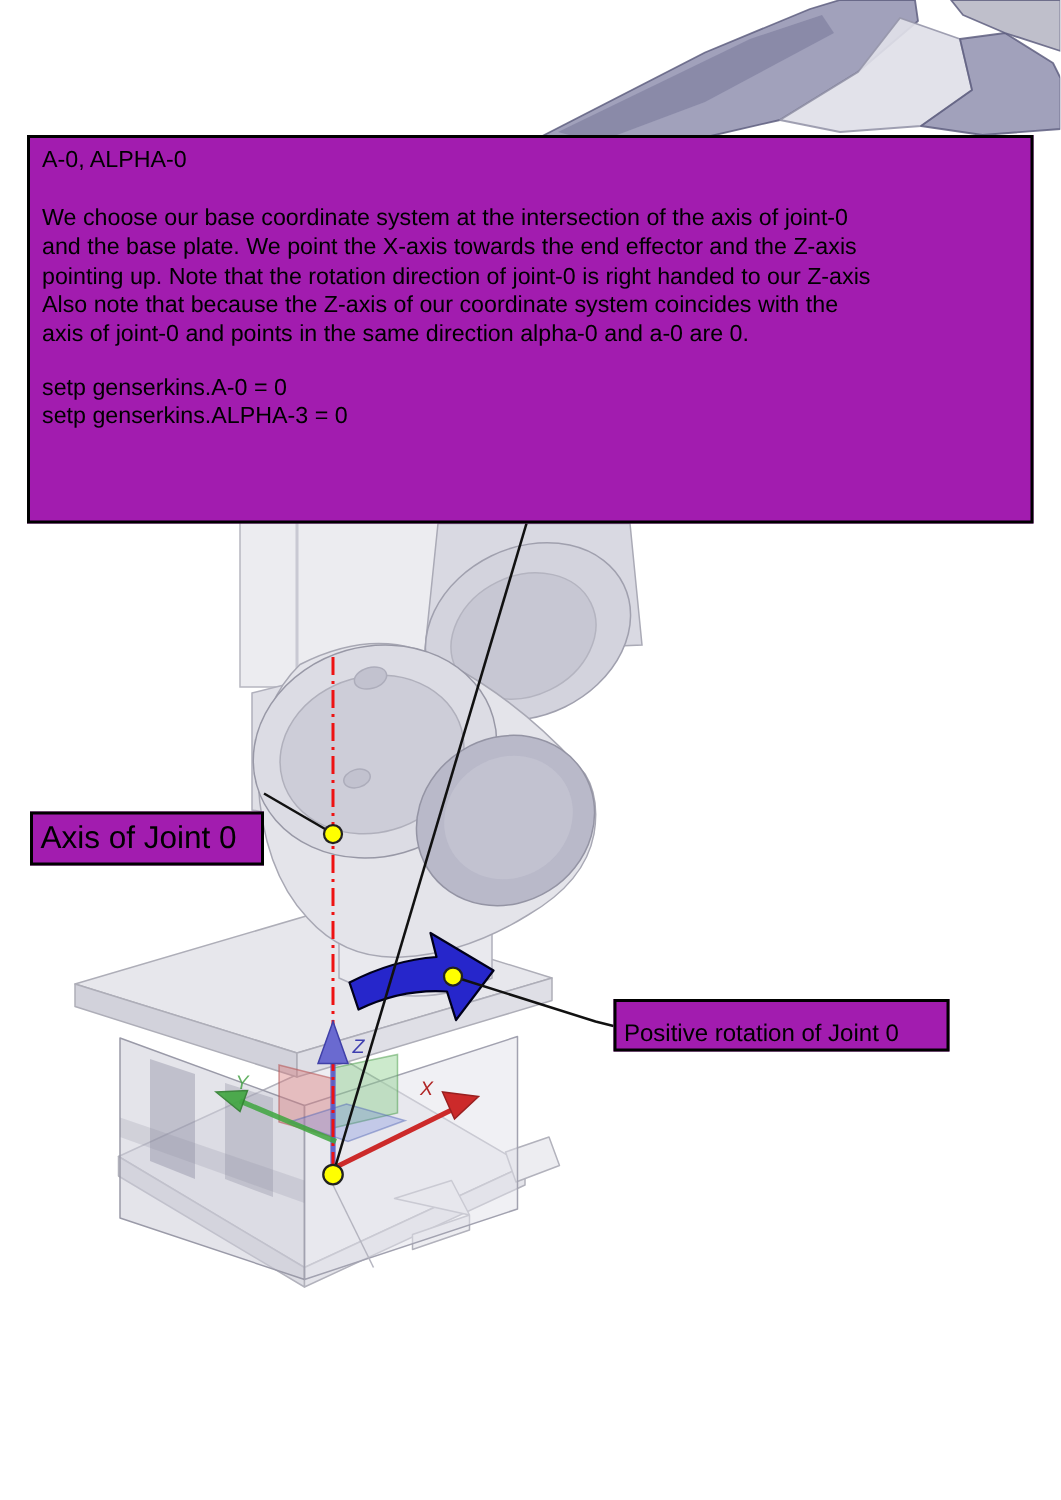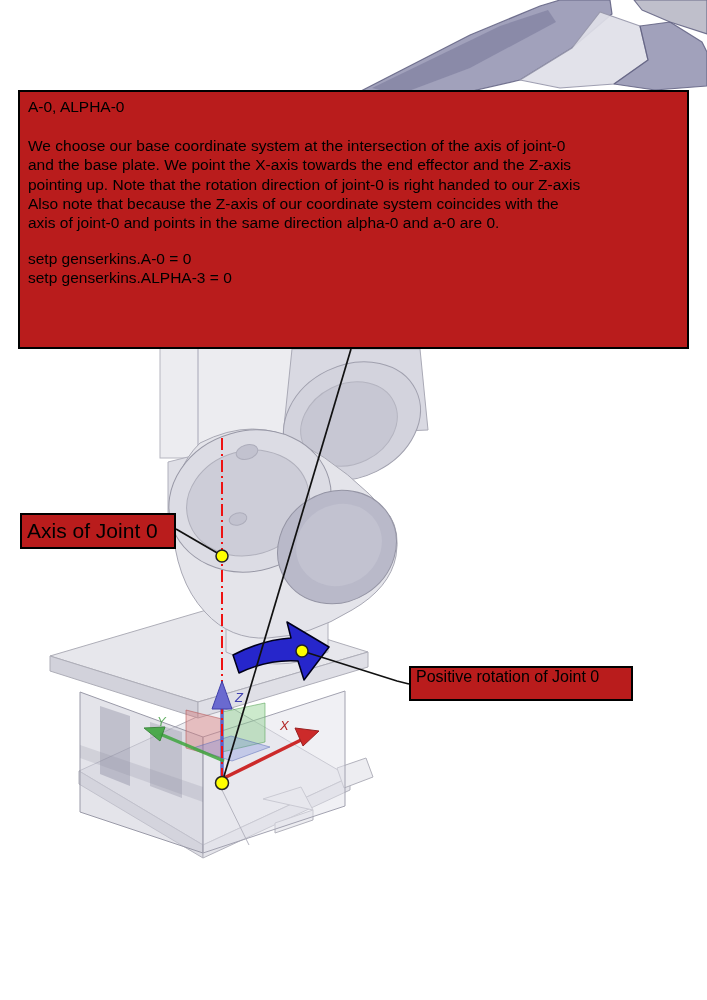--- a/index.html
+++ b/index.html
@@ -2,37 +2,37 @@
 <html><head>
 <meta charset="utf-8">
 <style>
   html,body{margin:0;padding:0;background:#ffffff;}
   #canvas{
     position:relative;width:707px;height:1000px;background:#ffffff;
     overflow:hidden;font-family:"Liberation Sans",sans-serif;color:#000;
   }
   #scene{position:absolute;left:0;top:0;width:707px;height:1000px;}
   .callout{
-    position:absolute;background:#b91c1c;border:2px solid #000;
+    position:absolute;background:#a21caf;border:2px solid #000;
     box-sizing:border-box;z-index:5;
   }
   #info-box{
     left:18px;top:90px;width:671px;height:259px;
     padding:5px 8px;font-size:15.5px;line-height:19.4px;
   }
   #info-box .pre{white-space:pre-line;margin-top:16px;}
   #info-title{margin:0 0 19.4px 0;}
   #info-set-intro{margin-top:19.4px;}
   #axis-callout{
-    left:20px;top:513px;width:156px;height:36px;
+    left:20px;top:541px;width:156px;height:36px;
     font-size:21px;display:flex;align-items:center;padding-left:5px;
   }
   #rotation-callout{
     left:409px;top:666px;width:224px;height:35px;
-    font-size:16px;display:flex;align-items:flex-start;padding-left:5px;
+    font-size:16px;display:flex;align-items:flex-end;padding-left:5px;
   }
 </style>
 </head>
 <body>
 
 <div id="canvas">
 
   <svg id="scene" viewBox="0 0 707 1000">
 
     <g stroke="rgba(95,95,128,0.85)" stroke-width="1.2" stroke-linejoin="round">

